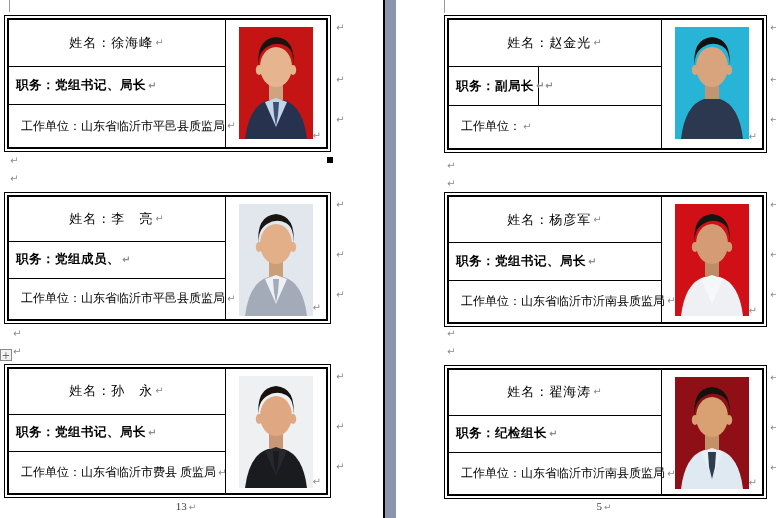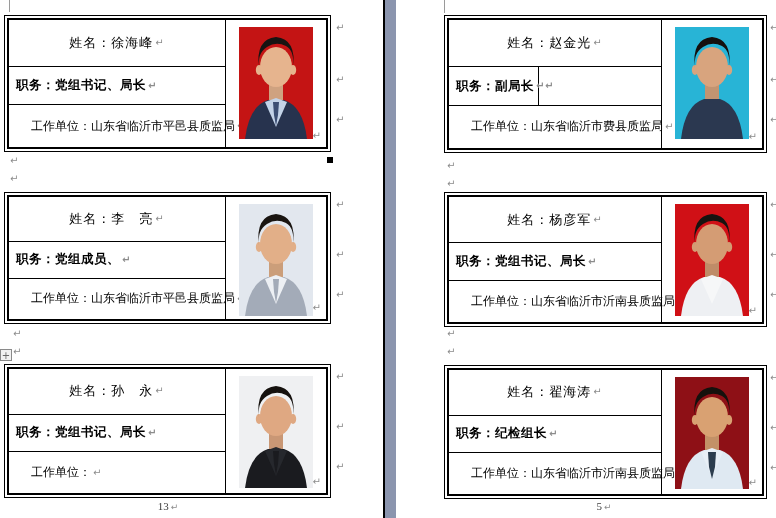--- a/index.html
+++ b/index.html
@@ -12,21 +12,21 @@
   .divider-band{position:absolute;left:385px;top:0;width:11px;height:518px;}
 
   
   .card{position:absolute;background:#fff;border:1px solid #000;padding:2px;box-sizing:border-box;}
   .card-inner{border:2px solid #000;height:100%;display:flex;box-sizing:border-box;}
   .text-col{flex:1;min-width:0;display:flex;flex-direction:column;border-right:1px solid #000;}
   .row{position:relative;display:flex;align-items:center;white-space:nowrap;box-sizing:border-box;}
   .row-name{flex:0 0 37%;justify-content:center;border-bottom:1px solid #000;font-size:13px;letter-spacing:1px;}
   .row-pos{flex:0 0 30%;border-bottom:1px solid #000;padding-left:7px;font-size:12.5px;letter-spacing:0.5px;font-weight:bold;}
   .row-pos.split{padding-left:0;}
-  .row-unit{flex:1 1 auto;padding-left:22px;font-size:12px;}
+  .row-unit{flex:1 1 auto;padding-left:12px;font-size:12px;}
   .cell-a{width:90px;height:100%;display:flex;align-items:center;padding-left:7px;border-right:1px solid #000;box-sizing:border-box;}
   .cell-b{flex:1;height:100%;display:flex;align-items:center;padding-left:4px;}
 
   .photo-col{width:100px;position:relative;display:flex;justify-content:center;align-items:flex-start;padding-top:7px;box-sizing:border-box;}
   .portrait{width:74px;height:112px;display:block;}
   .p-bg{fill:var(--bg);}
   .p-coat{fill:var(--coat);}
   .p-shirt{fill:var(--shirt);}
   .p-tie{fill:var(--tie);}
   .p-neck{fill:var(--skin);filter:brightness(0.9);}
@@ -151,20 +151,21 @@
             <span>孙　永</span>
             <span class="mk">↵</span>
         </div>
         <div class="row row-pos">
           <span>职务：</span>
             <span>党组书记、局长</span>
             <span class="mk">↵</span>
         </div>
         <div class="row row-unit">
           <span>工作单位：</span>
+            <span>山东省临沂市费县 质监局</span>
             <span class="mk">↵</span>
         </div>
       </div>
       <div class="photo-col">
         <svg class="portrait" viewBox="0 0 74 112">
           <rect class="p-bg" width="74" height="112"></rect>
             <rect class="p-neck" x="30" y="54" width="14" height="22"></rect>
           <path class="p-coat" d="M6,112 Q10,79 29,73 L45,73 Q64,79 68,112 Z"></path>
           <path class="p-shirt" d="M26,75 L37,71 L48,75 L37,100 Z"></path>
             <path class="p-tie" d="M34,75 L40,75 L39,88 L37,99 L35,88 Z"></path>
@@ -191,21 +192,20 @@
             <span>职务：</span>
               <span>副局长</span>
               <span class="mk">↵</span>
           </div>
           <div class="cell-b">
             <span class="mk">↵</span>
           </div>
         </div>
         <div class="row row-unit">
           <span>工作单位：</span>
-            <span>山东省临沂市费县质监局</span>
             <span class="mk">↵</span>
         </div>
       </div>
       <div class="photo-col">
         <svg class="portrait" viewBox="0 0 74 112">
           <rect class="p-bg" width="74" height="112"></rect>
             <rect class="p-neck" x="30" y="54" width="14" height="22"></rect>
           <path class="p-coat" d="M6,112 Q10,78 29,72 L45,72 Q64,78 68,112 Z"></path>
           <ellipse class="p-ear" cx="20" cy="43" rx="3.2" ry="5"></ellipse>
             <ellipse class="p-ear" cx="54" cy="43" rx="3.2" ry="5"></ellipse>
@@ -300,20 +300,20 @@
   <span class="amark" style="left:770px;top:23px;">↵</span>
   <span class="amark" style="left:770px;top:75px;">↵</span>
   <span class="amark" style="left:770px;top:115px;">↵</span>
   <span class="amark" style="left:770px;top:200px;">↵</span>
   <span class="amark" style="left:770px;top:250px;">↵</span>
   <span class="amark" style="left:770px;top:290px;">↵</span>
   <span class="amark" style="left:770px;top:373px;">↵</span>
   <span class="amark" style="left:770px;top:423px;">↵</span>
   <span class="amark" style="left:770px;top:463px;">↵</span>
 
-  <div class="pagenum" style="left:118px;">
+  <div class="pagenum" style="left:136px;">
     <span>13</span><span class="mk">↵</span>
   </div>
   <div class="pagenum" style="left:554px;">
     <span>5</span><span class="mk">↵</span>
   </div>
 
 </div>
 
 </body></html>

